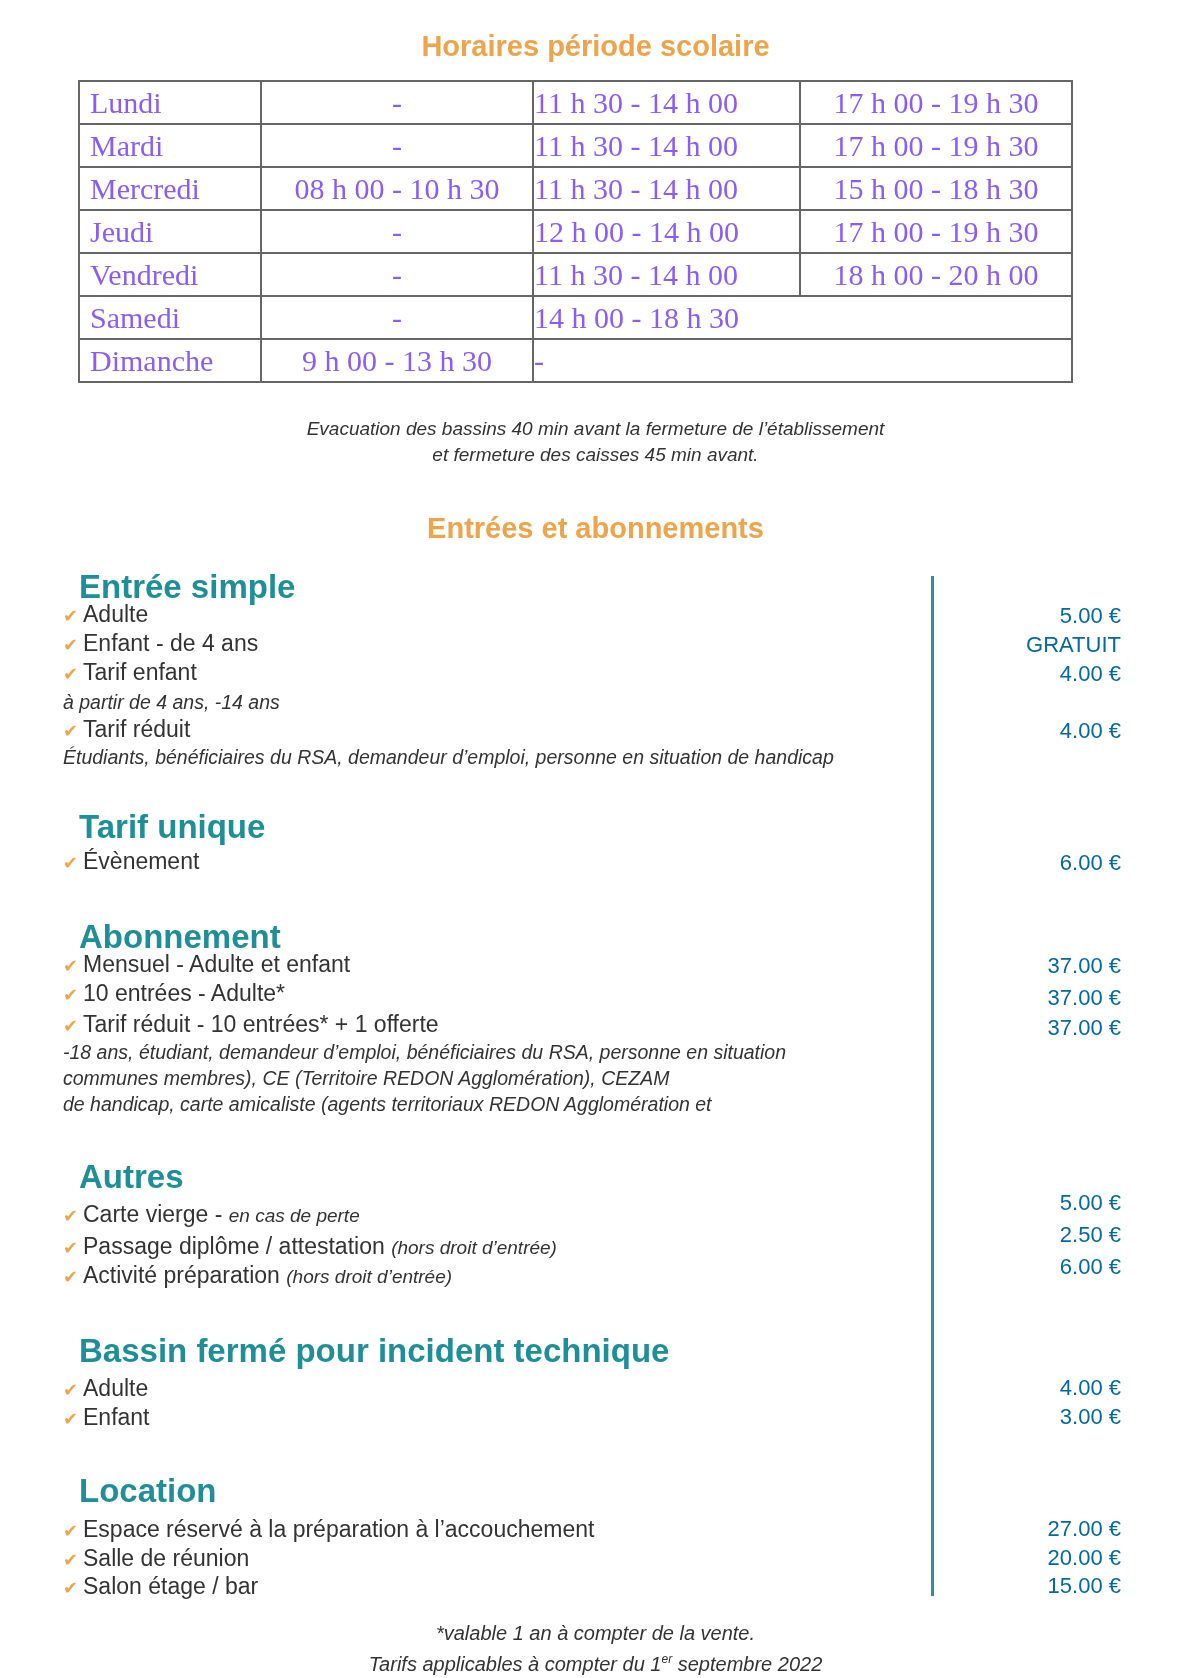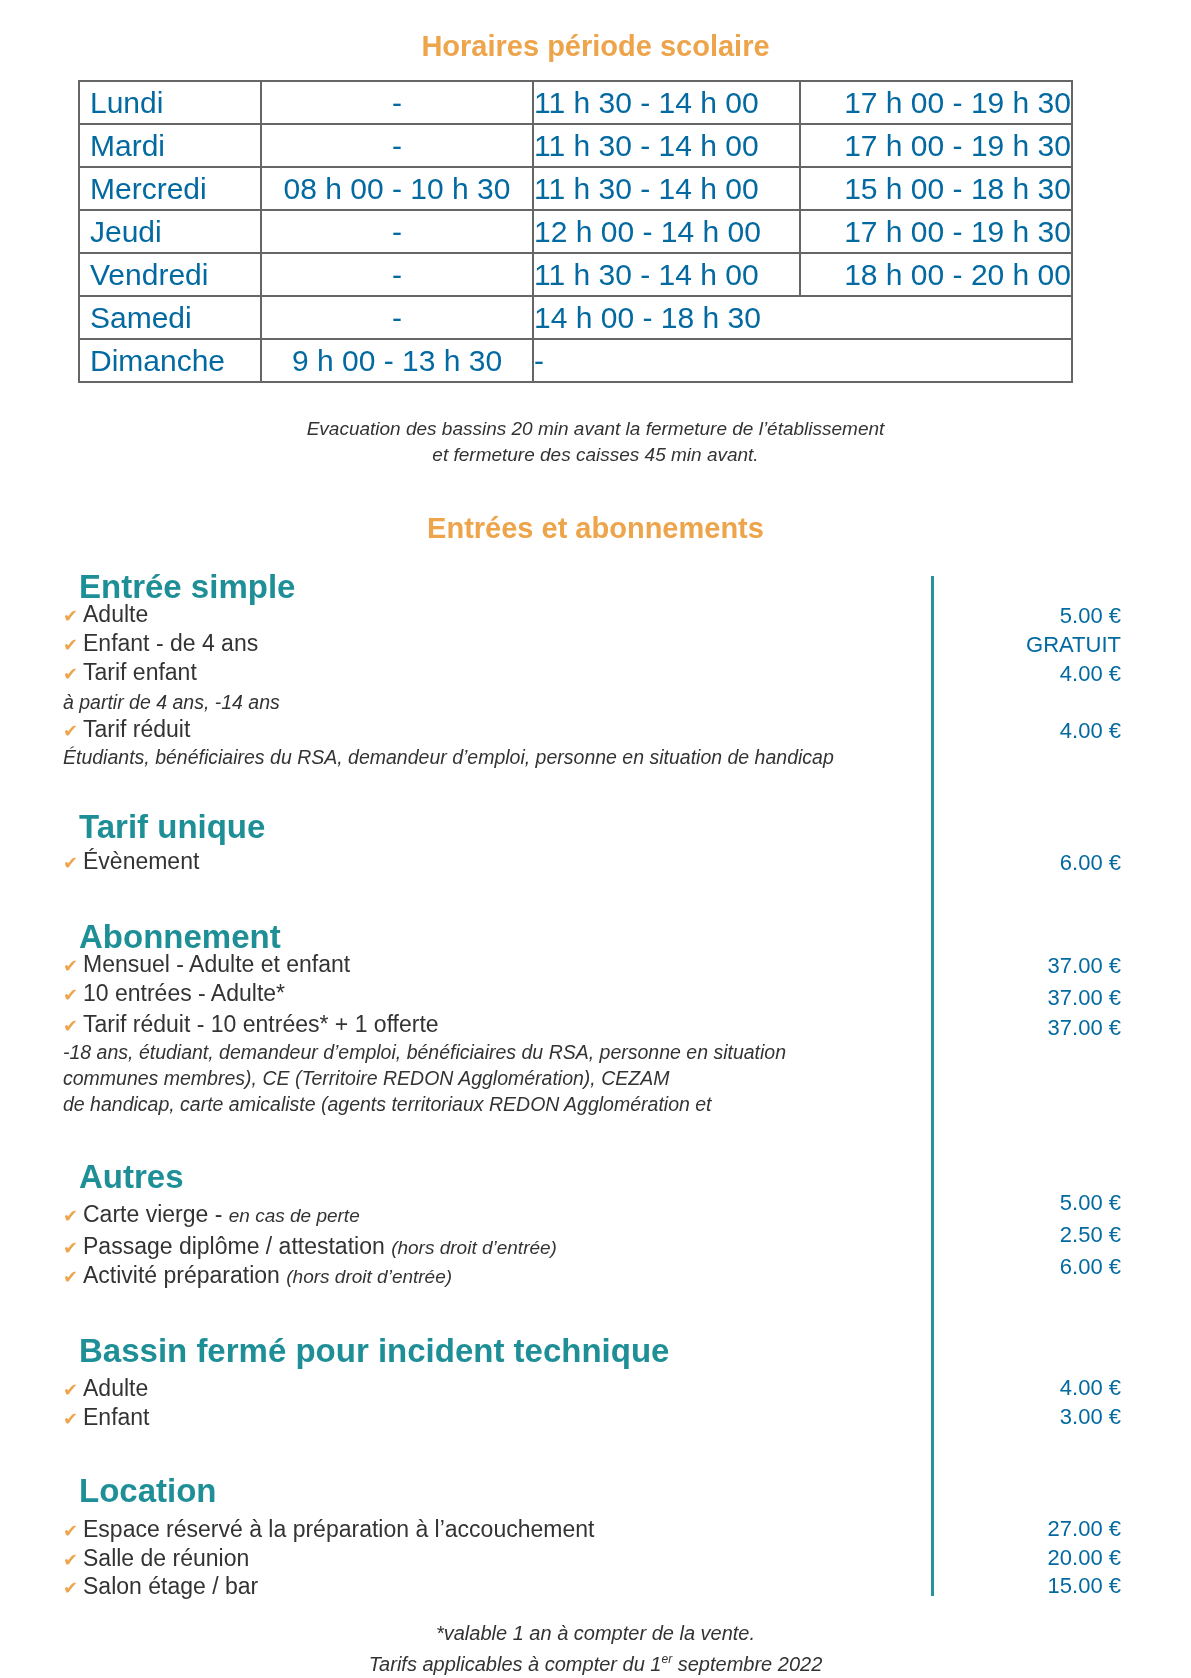--- a/index.html
+++ b/index.html
@@ -1,25 +1,25 @@
 <!DOCTYPE html>
 <html><head>
 <meta charset="utf-8">
 <style>
   html, body { margin: 0; padding: 0; background: #ffffff; }
   body { width: 1191px; height: 1678px; position: relative; font-family: "Liberation Sans", sans-serif; color: #333333; overflow: hidden; }
   .title-orange { position: absolute; left: 0; width: 1191px; text-align: center; color: #eda44a; font-weight: bold; font-size: 29px; }
   #t1 { top: 30px; }
   #t2 { top: 512px; }
   table.hours { position: absolute; left: 78px; top: 80px; border-collapse: collapse; }
-  table.hours td { border: 2px solid #666666; height: 41px; padding: 0; font-size: 30px; color: #0369a1; white-space: nowrap; }
+  table.hours td { border: 2px solid #666666; height: 41px; padding: 0; font-size: 30px; color: #8b5cf6; white-space: nowrap; font-family: Liberation Serif, serif; }
   table.hours td.day { width: 170px; padding-left: 10px; text-align: left; }
   table.hours td.c1 { width: 270px; text-align: center; }
   table.hours td.c2 { width: 265px; text-align: left; }
-  table.hours td.c3 { width: 270px; text-align: right; }
+  table.hours td.c3 { width: 270px; text-align: center; }
   .note { position: absolute; left: 0; width: 1191px; text-align: center; font-style: italic; font-size: 19px; color: #333; line-height: 26px; top: 416px; }
   .divider { position: absolute; left: 931px; top: 576px; width: 3px; height: 1020px; background: #2a9299; }
   .section-title { position: absolute; left: 79px; color: #1f8f97; font-weight: bold; font-size: 33px; }
   .row { position: absolute; left: 63px; font-size: 23px; color: #333; white-space: nowrap; }
   .check { color: #eda44a; font-size: 18px; margin-right: 4px; display: inline-block; width: 16px; }
   .sub { position: absolute; left: 63px; font-size: 19.5px; font-style: italic; color: #333; line-height: 26px; white-space: nowrap; }
   .inline-it { font-style: italic; font-size: 19px; text-align: center; }
   .price { position: absolute; right: 70px; font-size: 22px; color: #0369a1; text-align: right; white-space: nowrap; }
   .footer { position: absolute; left: 0; width: 1191px; text-align: center; font-style: italic; font-size: 20px; color: #333; line-height: 26px; top: 1620px; }
   sup { font-size: 12px; }
@@ -68,21 +68,21 @@
   </tr>
   <tr>
     <td class="day">Dimanche</td>
     <td class="c1">9 h 00 - 13 h 30</td>
     <td class="c2" colspan="2">-</td>
   </tr>
 </tbody>
   </table>
 
 <div class="note">
-  <div>Evacuation des bassins 20 min avant la fermeture de l’établissement</div>
+  <div>Evacuation des bassins 40 min avant la fermeture de l’établissement</div>
   <div>et fermeture des caisses 45 min avant.</div>
 </div>
 
 <div id="t2" class="title-orange">Entrées et abonnements</div>
 
 <div class="divider"></div>
 
 <div class="section-title" style="top:568px">Entrée simple</div>
 <div class="row" style="top:601px"><span class="check">✔</span><span>Adulte</span></div>
 <div class="price" style="top:603px">5.00 €</div>

